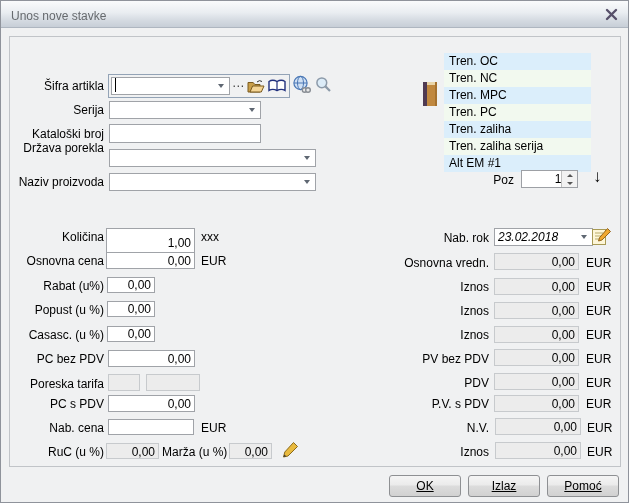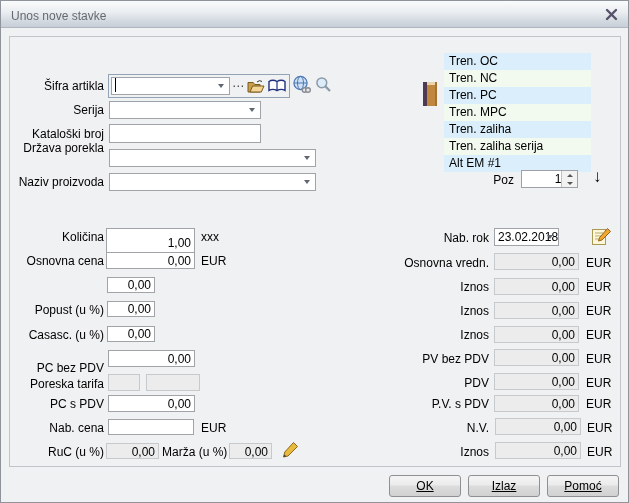--- a/index.html
+++ b/index.html
@@ -151,22 +151,22 @@
     <svg width="16" height="28" viewBox="0 0 16 28">
       <rect x="1" y="2" width="4" height="24" fill="#4f3a52"></rect>
       <rect x="5" y="2" width="10" height="24" fill="#c0883f"></rect>
       <rect x="5" y="2" width="10" height="3" fill="#e9d5a9"></rect>
       <rect x="13" y="2" width="2" height="24" fill="#a5722f"></rect>
     </svg>
   </div>
   <div class="list">
     <div class="row">Tren. OC</div>
     <div class="row">Tren. NC</div>
+    <div class="row">Tren. MPC</div>
     <div class="row">Tren. PC</div>
-    <div class="row">Tren. MPC</div>
     <div class="row">Tren. zaliha</div>
     <div class="row">Tren. zaliha serija</div>
     <div class="row">Alt EM #1</div>
   </div>
 
   <div class="lbl r" style="left:460px;top:172px;width:53px;">Poz</div>
   <div class="spinner">
     <input value="10" style="">
     <div class="spin-btns">
       <div class="spin-up"></div>
@@ -176,29 +176,30 @@
   <div class="downglyph">↓</div>
 
   <div class="lbl r" style="left:0;top:229px;width:103px;">Količina</div>
   <input class="fld num" style="left: 105px; top: 227px; width: 89px; height: 29px;" value="1,00">
   <div class="unit" style="left:200px;top:229px;">xxx</div>
 
   <div class="lbl r" style="left:0;top:253px;width:103px;">Osnovna cena</div>
   <input class="fld num" style="left: 105px; top: 251px; width: 89px; height: 17px;" value="0,00">
   <div class="unit" style="left:200px;top:253px;">EUR</div>
 
+  <div class="lbl r" style="left:0;top:278px;width:103px;">Rabat (u%)</div>
   <input class="fld num" style="left: 106px; top: 276px; width: 48px; height: 16px;" value="0,00">
 
   <div class="lbl r" style="left:0;top:302px;width:103px;">Popust (u %)</div>
   <input class="fld num" style="left: 106px; top: 300px; width: 48px; height: 16px;" value="0,00">
 
   <div class="lbl r" style="left:0;top:327px;width:103px;">Casasc. (u %)</div>
   <input class="fld num" style="left: 106px; top: 325px; width: 48px; height: 16px;" value="0,00">
 
-  <div class="lbl r" style="left:0;top:360px;width:103px;">PC bez PDV</div>
+  <div class="lbl r" style="left:0;top:351px;width:103px;">PC bez PDV</div>
   <input class="fld num" style="left: 107px; top: 349px; width: 87px; height: 17px;" value="0,00">
 
   <div class="lbl r" style="left:0;top:376px;width:103px;">Poreska tarifa</div>
   <div class="dis" style="left:107px;top:373px;width:32px;height:17px;"></div>
   <div class="dis" style="left:145px;top:373px;width:54px;height:17px;"></div>
 
   <div class="lbl r" style="left:0;top:396px;width:103px;">PC s PDV</div>
   <input class="fld num" style="left: 107px; top: 394px; width: 87px; height: 17px;" value="0,00">
 
   <div class="lbl r" style="left:0;top:420px;width:103px;">Nab. cena</div>
@@ -210,21 +211,21 @@
   <div class="lbl" style="left:161px;top:444px;">Marža (u %)</div>
   <div class="dis" style="left:228px;top:442px;width:43px;height:16px;">0,00</div>
   <div class="icon" style="left:280px;top:440px;">
     <svg width="18" height="18" viewBox="0 0 18 18">
       <polygon points="12.5,1.5 16.5,5.5 7,15 2.5,16 3.8,11" fill="#e9ba3e" stroke="#8a6a1a"></polygon>
       <polygon points="2.5,16 5.3,15.3 3.4,13.4" fill="#3a3a3a"></polygon>
     </svg>
   </div>
 
   <div class="lbl r" style="left:330px;top:230px;width:158px;">Nab. rok</div>
-  <div class="combo" style="left:493px;top:227px;width:65px;height:18px;">
+  <div class="combo" style="left:493px;top:227px;width:99px;height:18px;font-style:italic;">
     <span class="ctext">23.02.2018</span>
       <span class="darr"></span>
   </div>
   <div class="icon" style="left:590px;top:226px;">
     <svg width="21" height="20" viewBox="0 0 21 20">
       <rect x="1.5" y="2.5" width="13" height="15" fill="#fdf6d8" stroke="#a89a55"></rect>
       <line x1="4" y1="6" x2="12" y2="6" stroke="#b9ab68"></line>
       <line x1="4" y1="9" x2="12" y2="9" stroke="#b9ab68"></line>
       <line x1="4" y1="12" x2="10" y2="12" stroke="#b9ab68"></line>
       <polygon points="16.5,1.5 19.5,4.5 11,13 7.5,14 8.6,10.6" fill="#f0a830" stroke="#8a5a10" stroke-width="0.9"></polygon>

